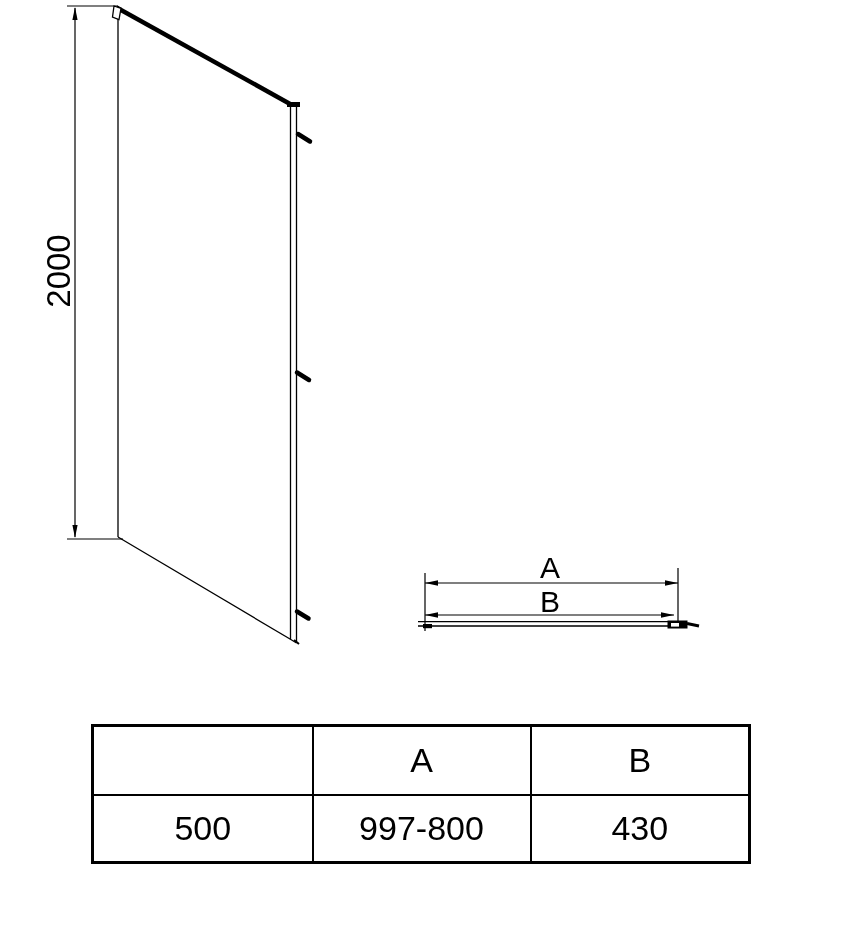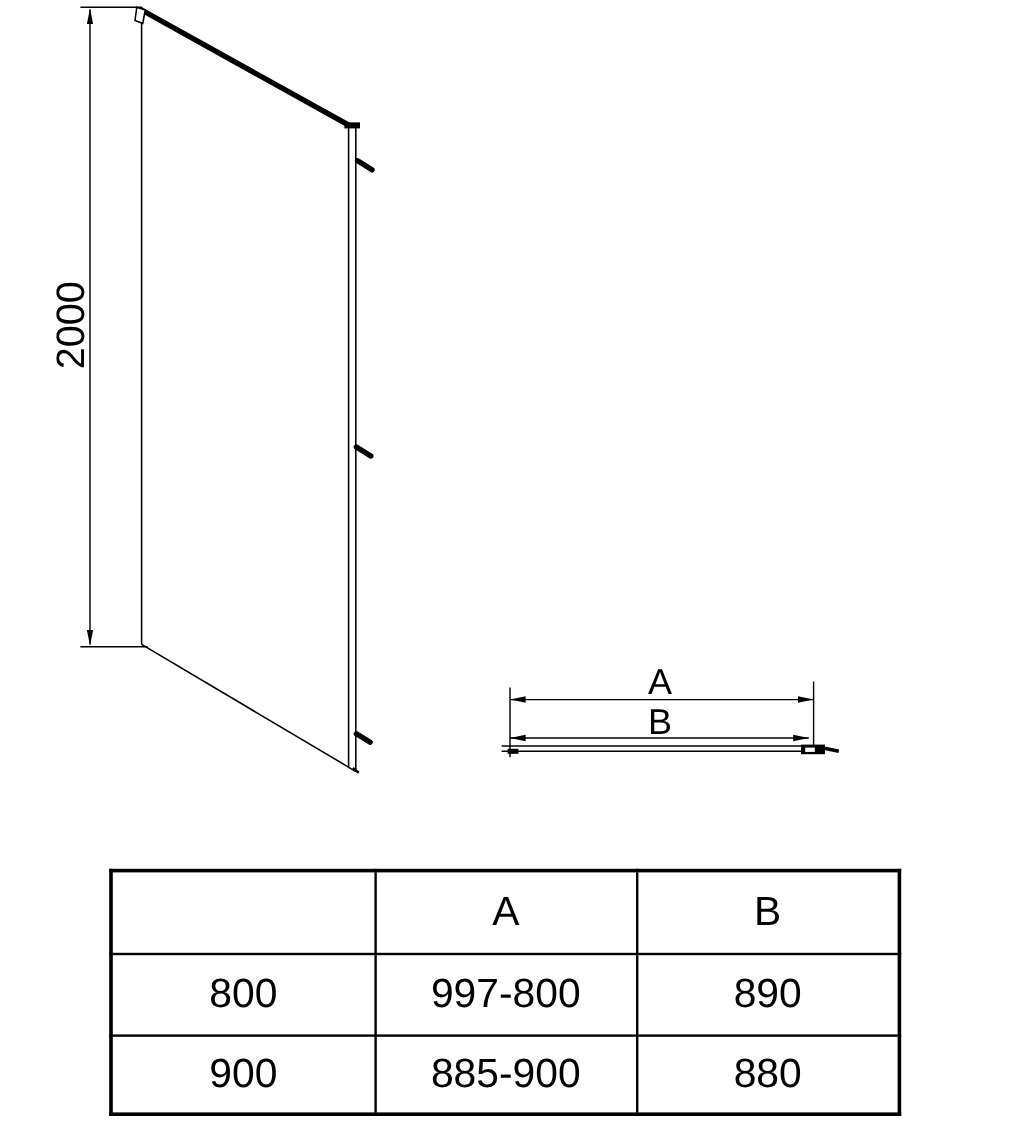--- a/index.html
+++ b/index.html
@@ -132,25 +132,20 @@
     </colgroup>
     <thead>
       <tr>
         <th></th>
         <th>A</th>
         <th>B</th>
       </tr>
     </thead>
     <tbody>
       <tr class="row-800">
-        <td>800</td>
+        <td>500</td>
         <td>997-800</td>
-        <td>890</td>
-      </tr>
-      <tr class="row-900">
-        <td>900</td>
-        <td>885-900</td>
-        <td>880</td>
+        <td>430</td>
       </tr>
     </tbody>
   </table>
 
 </div>
 
 </body></html>

